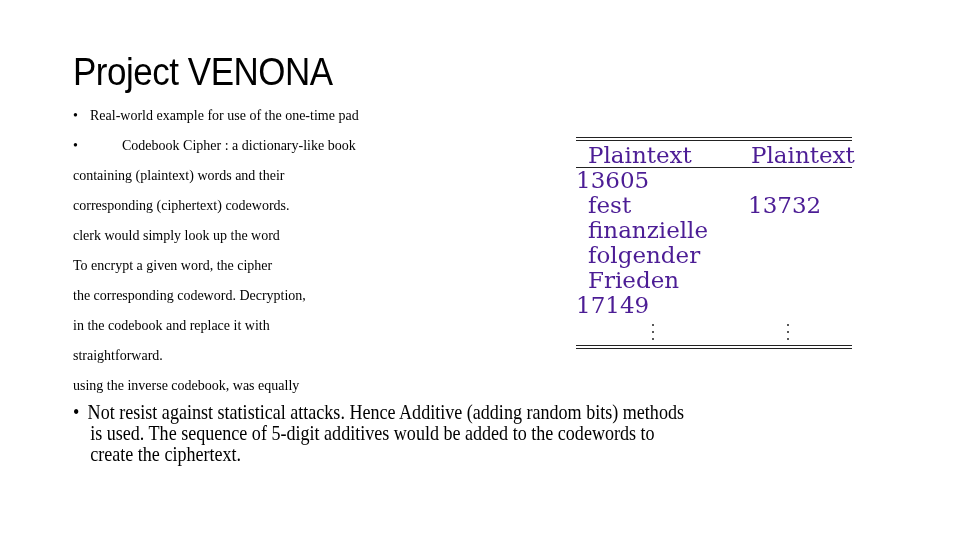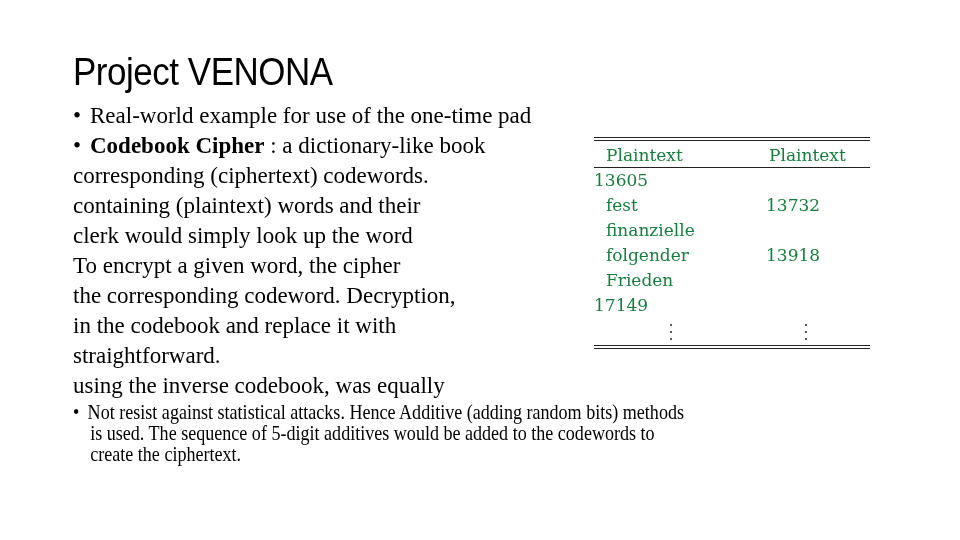--- a/index.html
+++ b/index.html
@@ -25,34 +25,35 @@
       margin: 0;
       font-weight: normal;
       transform: scaleX(0.92);
       transform-origin: left top;
     }
     .body-text {
       position: absolute;
       left: 73px;
       top: 101px;
       font-family: "Liberation Serif", "DejaVu Serif", serif;
-      font-size: 23px;
+      font-size: 14px;
       line-height: 30px;
     }
     .line {
       white-space: nowrap;
       display: block;
       height: 30px;
     }
     .bullet {
       display: inline-block;
       width: 17px;
     }
     .bold {
-      font-weight: bold;
+      font-weight: normal;
+      margin-left: 32px;
     }
     .last-bullet {
       position: absolute;
       left: 73px;
       top: 402px;
       font-family: "Liberation Serif", "DejaVu Serif", serif;
       font-size: 21px;
       line-height: 21px;
       transform: scaleX(0.86);
       transform-origin: left top;
@@ -61,26 +62,26 @@
     .last-bullet .row {
       display: block;
       height: 21px;
     }
     .last-bullet .indent {
       padding-left: 20px;
     }
     
     .codebook-table {
       position: absolute;
-      left: 594px;
+      left: 576px;
       top: 137px;
       width: 276px;
       font-family: "DejaVu Serif", "Liberation Serif", serif;
-      font-size: 17px;
-      color: #15803d;
+      font-size: 23px;
+      color: #4c1d95;
     }
     .rule-double-top {
       height: 4px;
       border-top: 1.5px solid #222;
       border-bottom: 1.5px solid #222;
       box-sizing: border-box;
     }
     .rule-single {
       height: 0;
       border-top: 1.5px solid #222;
@@ -131,22 +132,22 @@
 
 <h1 class="slide-title">Project VENONA</h1>
 
 <div class="body-text">
   <span class="line">
     <span class="bullet">•</span><span>Real-world example for use of the one-time pad</span>
   </span>
   <span class="line">
     <span class="bullet">•</span><span class="bold">Codebook Cipher</span><span> : a dictionary-like book</span>
   </span>
+  <span class="line">containing (plaintext) words and their</span>
   <span class="line">corresponding (ciphertext) codewords.</span>
-  <span class="line">containing (plaintext) words and their</span>
   <span class="line">clerk would simply look up the word</span>
   <span class="line">To encrypt a given word, the cipher</span>
   <span class="line">the corresponding codeword. Decryption,</span>
   <span class="line">in the codebook and replace it with</span>
   <span class="line">straightforward.</span>
   <span class="line">using the inverse codebook, was equally</span>
 </div>
 
 <div class="last-bullet">
   <span class="row"><span class="bullet">•</span><span>Not resist against statistical attacks. Hence Additive (adding random bits) methods</span></span>
@@ -166,21 +167,20 @@
   </div>
   <div class="trow">
     <div class="cell-plain">fest</div>
     <div class="cell-cipher">13732</div>
   </div>
   <div class="trow">
     <div class="cell-plain">finanzielle</div>
   </div>
   <div class="trow">
     <div class="cell-plain">folgender</div>
-    <div class="cell-cipher">13918</div>
   </div>
   <div class="trow">
     <div class="cell-plain">Frieden</div>
   </div>
   <div class="trow">
     <div class="cell-cipher">17149</div>
   </div>
   <div class="dots-row">
     <div class="dots-plain">
       <div class="vdots">

